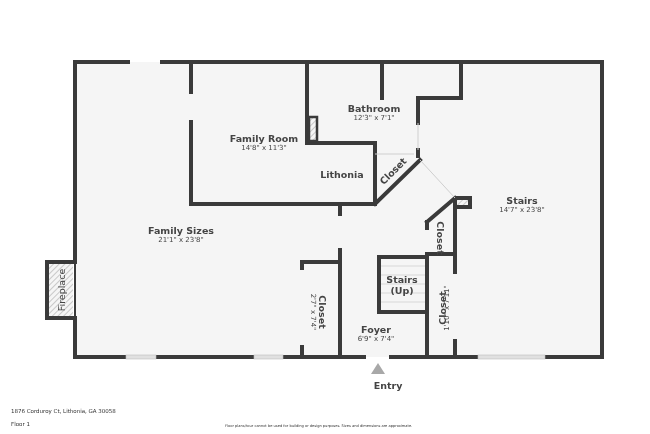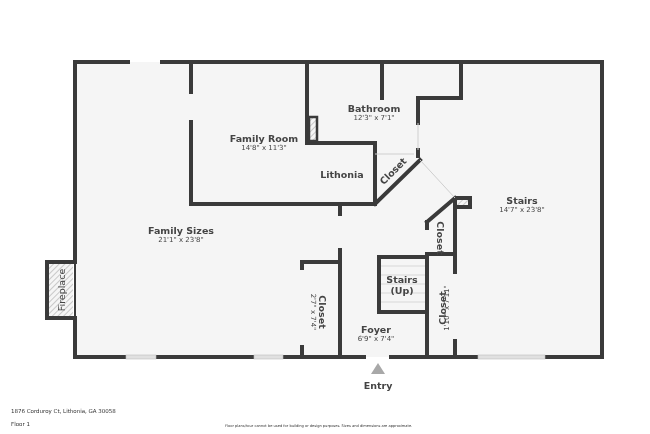--- a/index.html
+++ b/index.html
@@ -155,17 +155,17 @@
   <div class="room-name">(Up)</div>
 </div>
 <div class="lbl" style="left:376px; top:333px;">
   <div class="room-name">Foyer</div>
   <div class="room-dim">6'9" x 7'4"</div>
 </div>
 <div class="lbl rotm" style="left:61px; top:290px;">
   <div class="room-name" style="font-weight:normal;">Fireplace</div>
 </div>
 
-<div class="lbl entry-lbl" style="left:378px; top:385px;">Entry</div>
+<div class="lbl entry-lbl" style="left:388px; top:385px;">Entry</div>
 
 <div class="footer-addr">1876 Corduroy Ct, Lithonia, GA 30058</div>
 <div class="footer-floor">Floor 1</div>
 <div class="footer-disc">Floor plans/tour cannot be used for building or design purposes. Sizes and dimensions are approximate.</div>
 
 </body></html>

